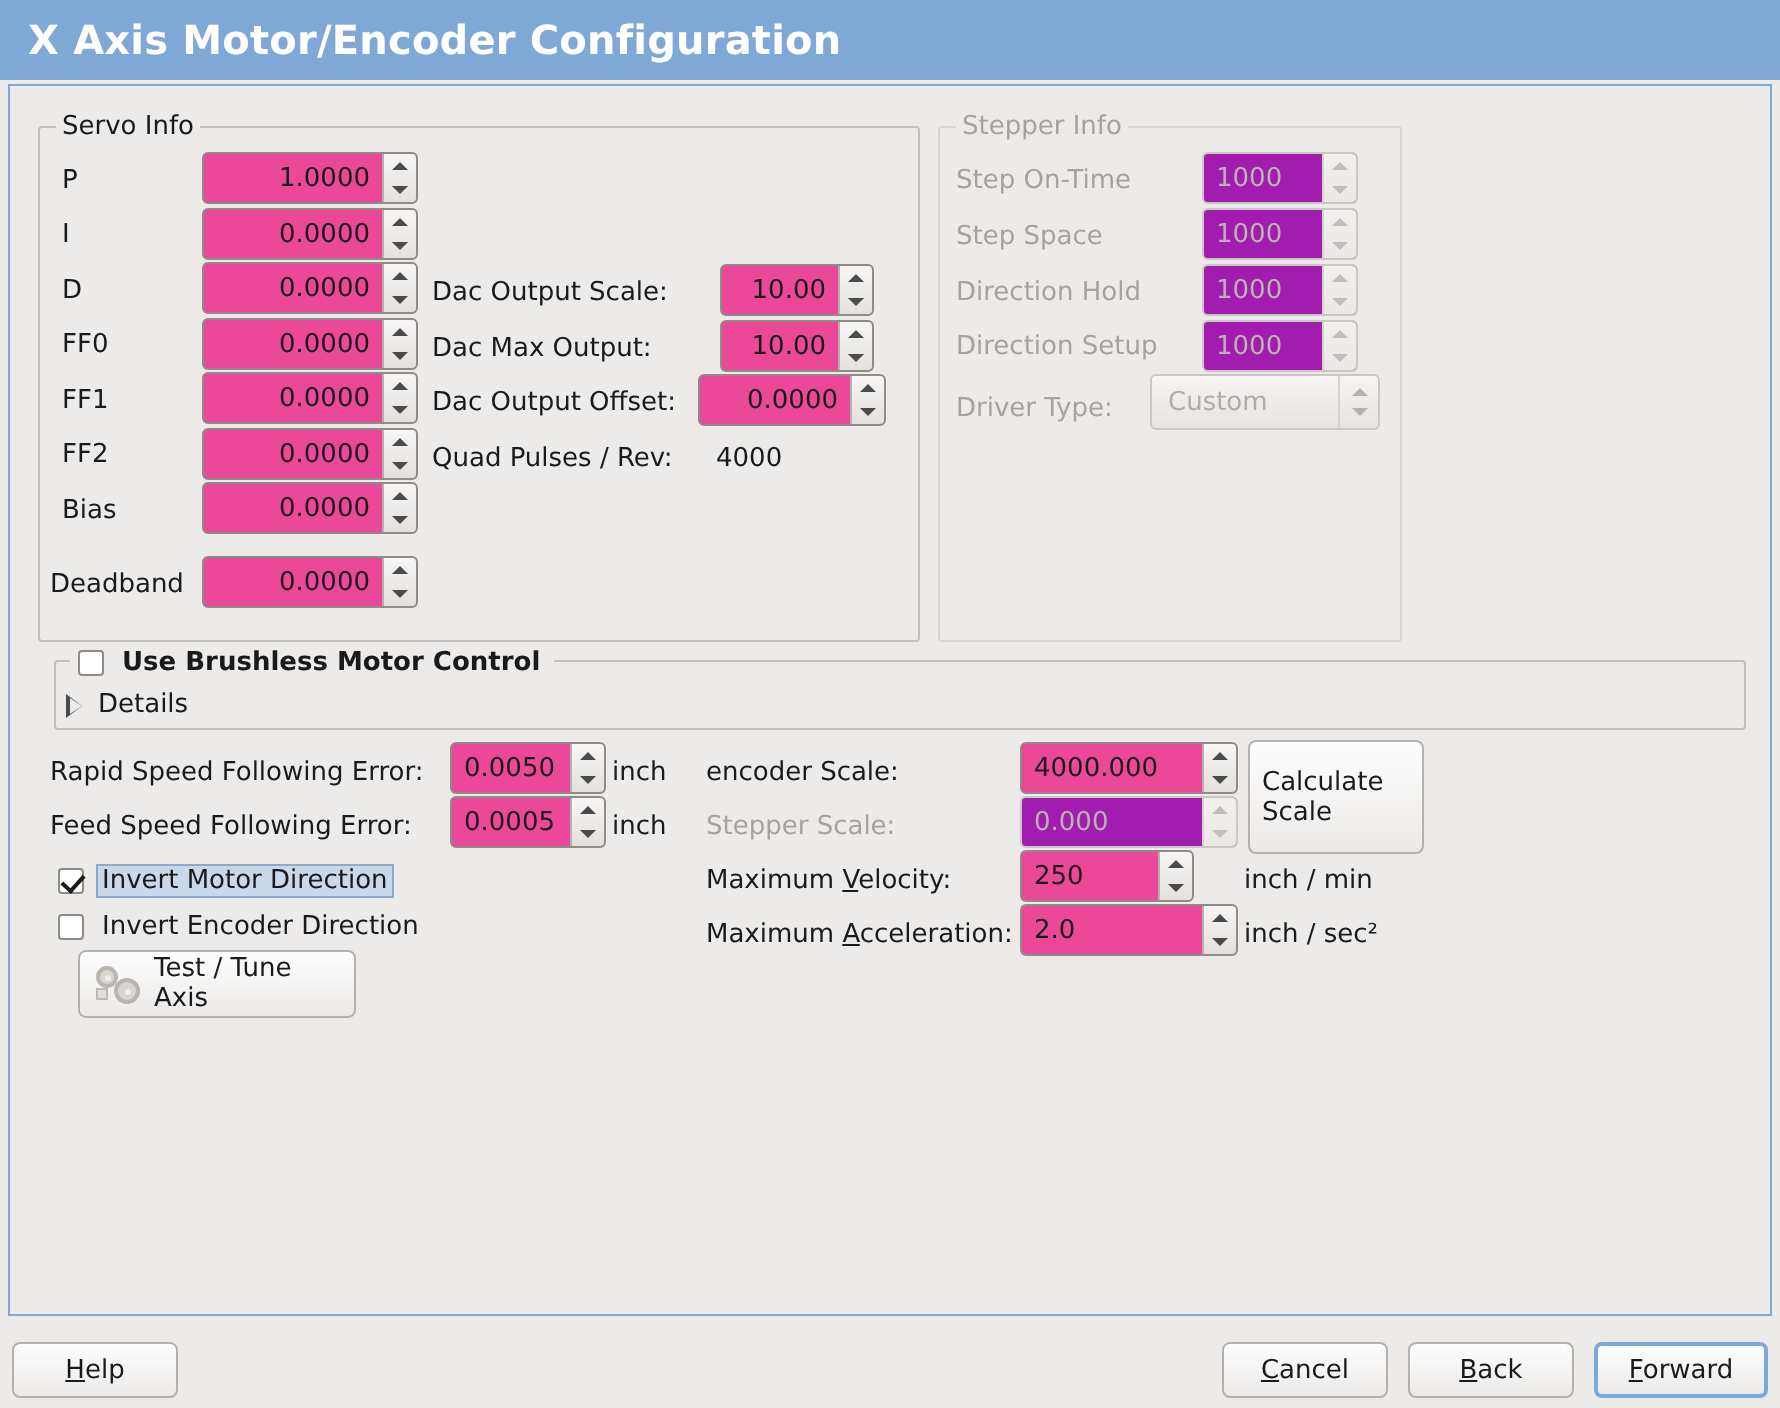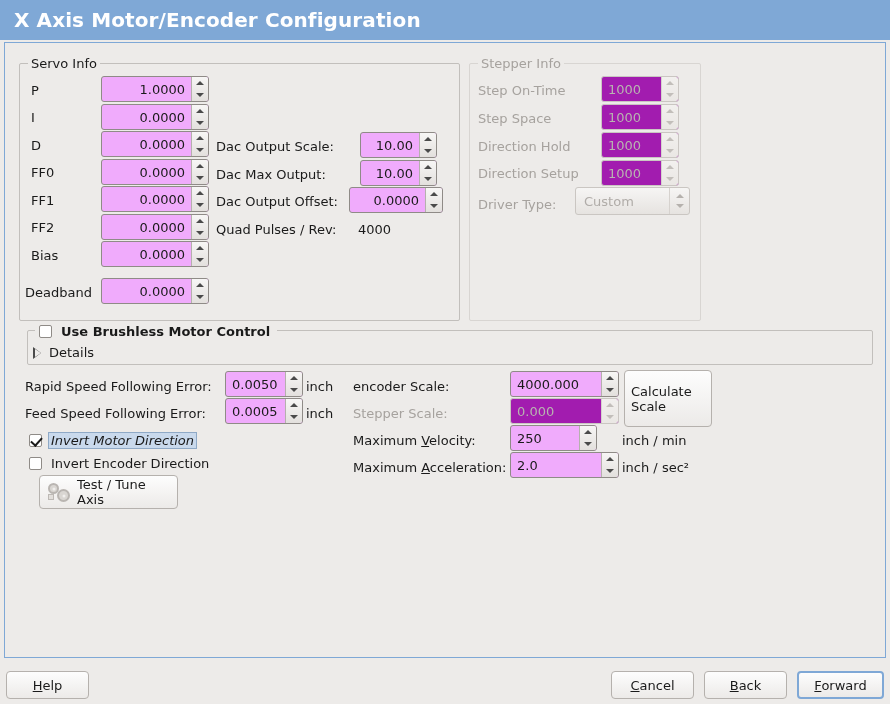--- a/index.html
+++ b/index.html
@@ -61,21 +61,21 @@
     line-height: 14px;
   }
   .lbl.dim { color: #a6a29e; }
   .mn { text-decoration: underline; }
 
   
   .spin {
     position: absolute;
     display: flex;
     height: 26px;
-    background: #f0abfc;
+    background: #ec4899;
     border: 1px solid #8f8b87;
     border-radius: 3px;
   }
   .spin .val {
     flex: 1 1 auto;
     display: flex; align-items: center;
     padding: 0 6px;
     font-size: 13px;
     color: #1a1a1a;
     overflow: hidden;
@@ -203,21 +203,20 @@
   }
   .cb .cb-label {
     font-size: 13px; color: #1a1a1a; white-space: nowrap;
     padding: 1px 3px;
     text-align: center;
   }
   .cb .cb-label.focus {
     background: #c9d9ec;
     border: 1px solid #8fa9c6;
     padding: 0px 2px;
-    font-style: italic;
   }
 
   
   .expander {
     position: absolute;
     display: flex; align-items: center;
   }
   .expander .tri {
     width: 0; height: 0;
     border-top: 6px solid transparent;

